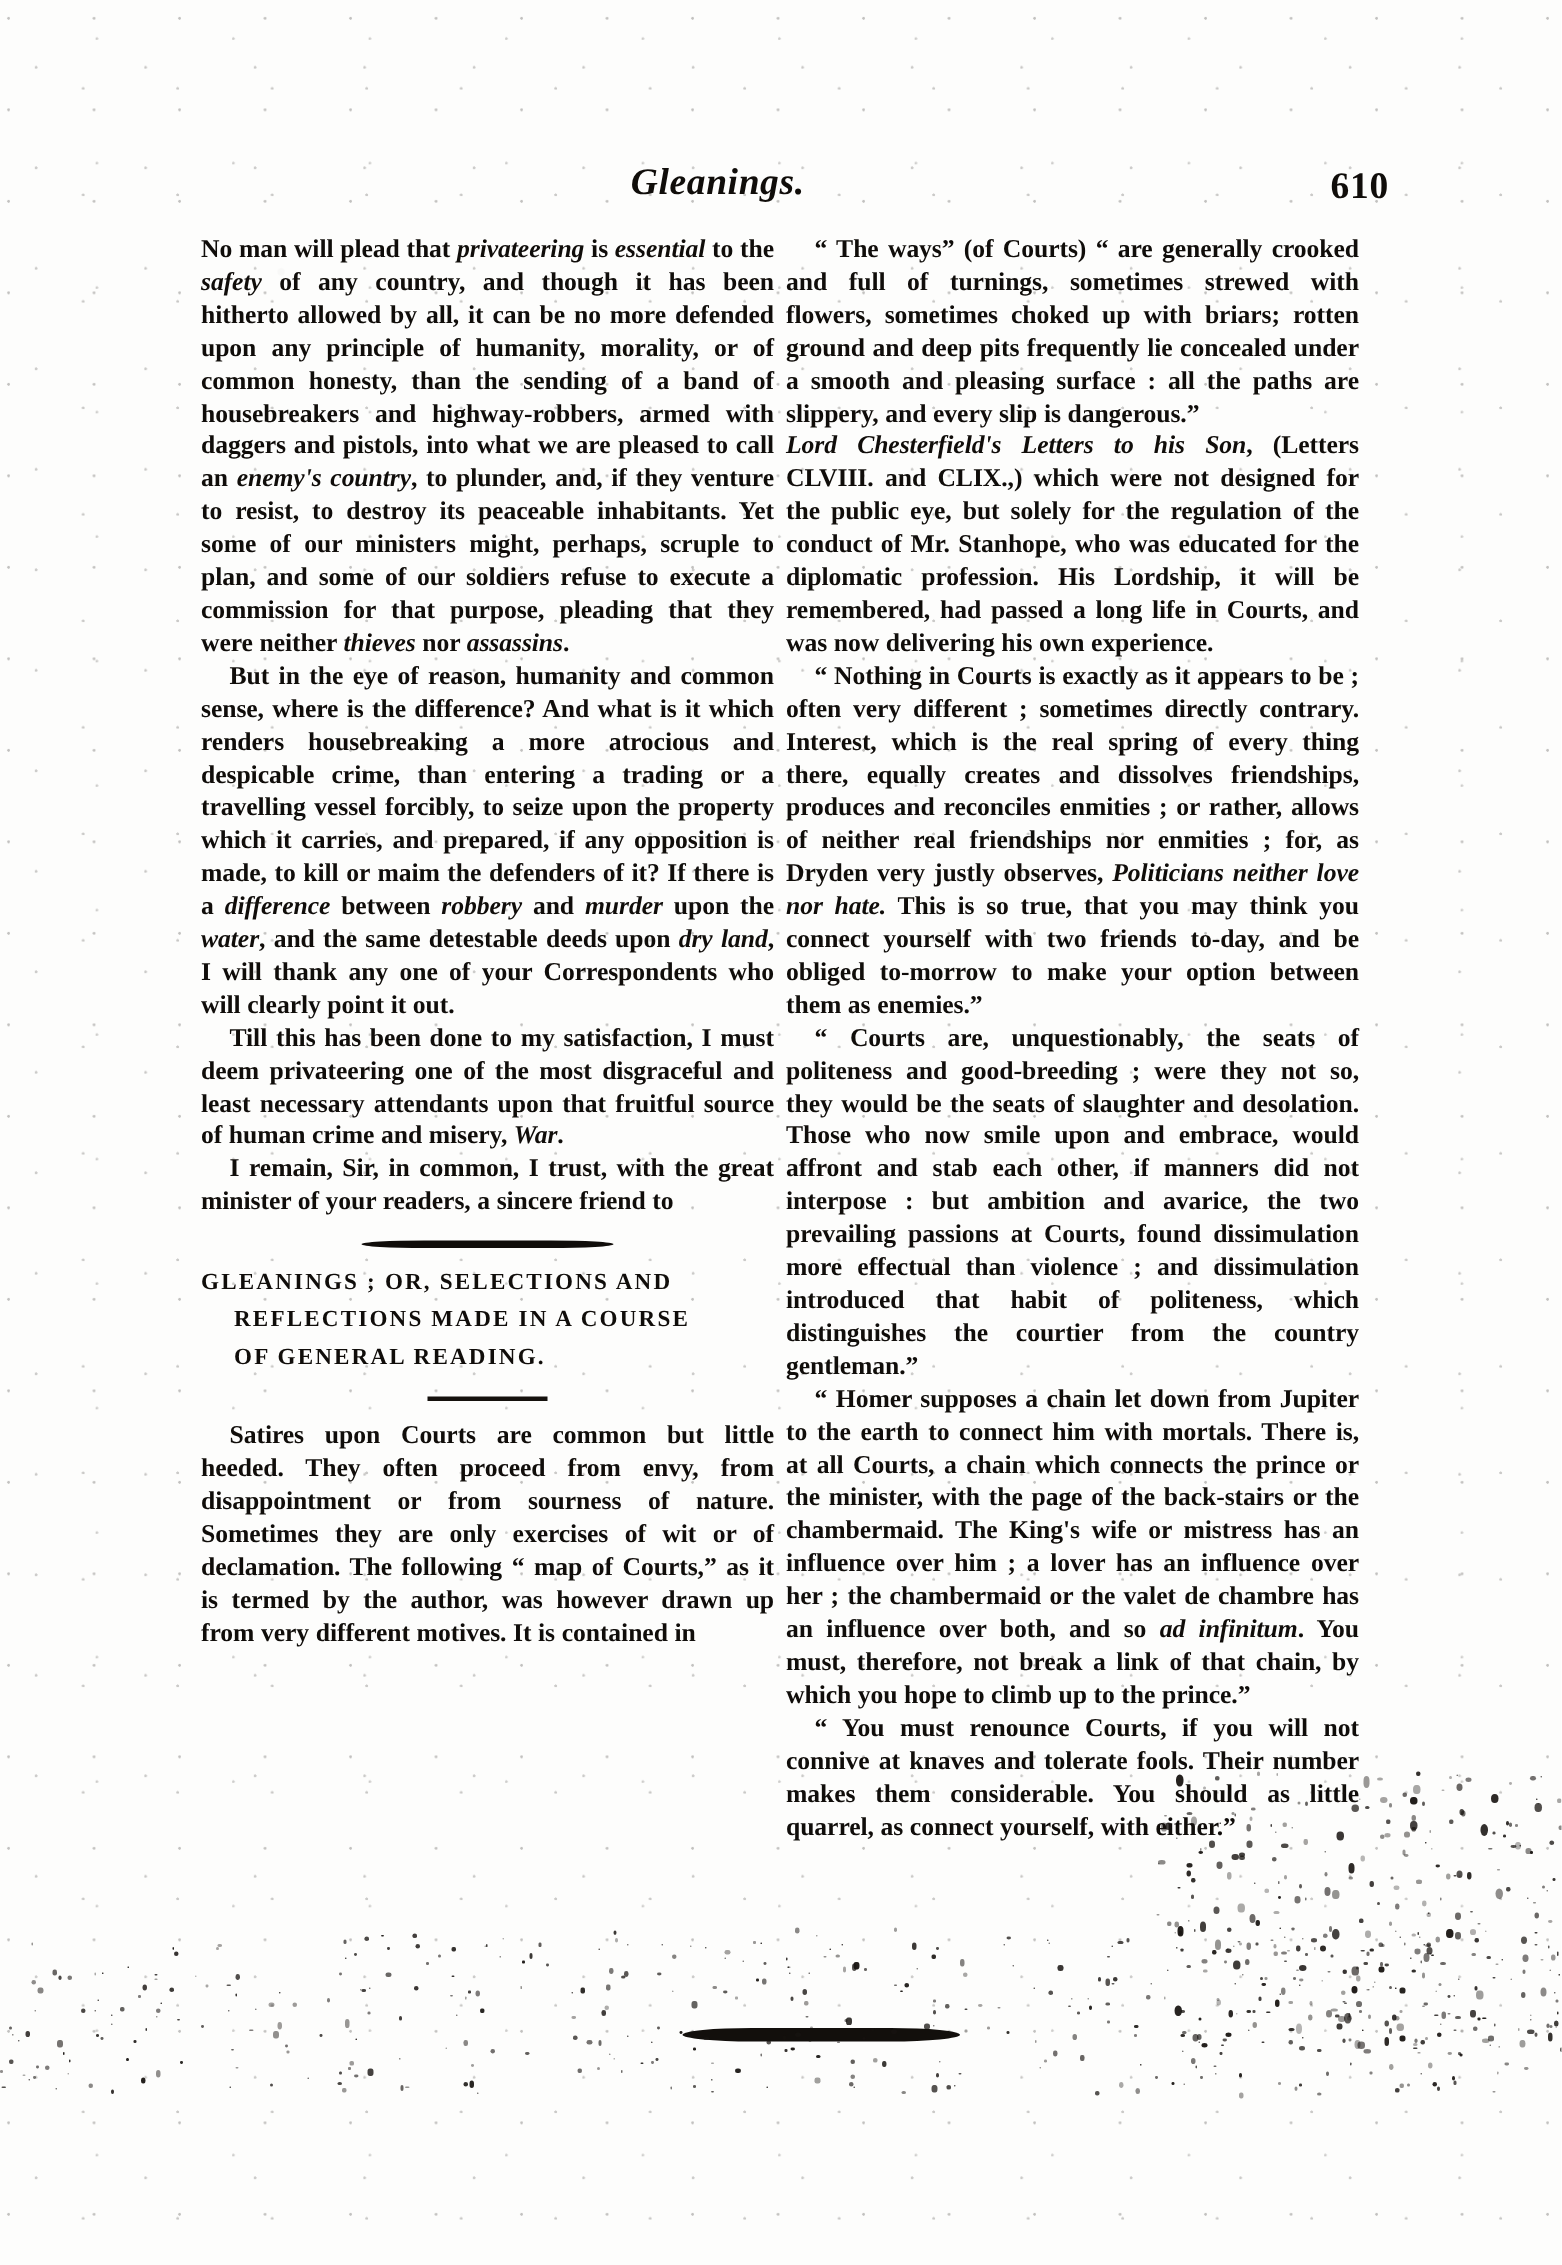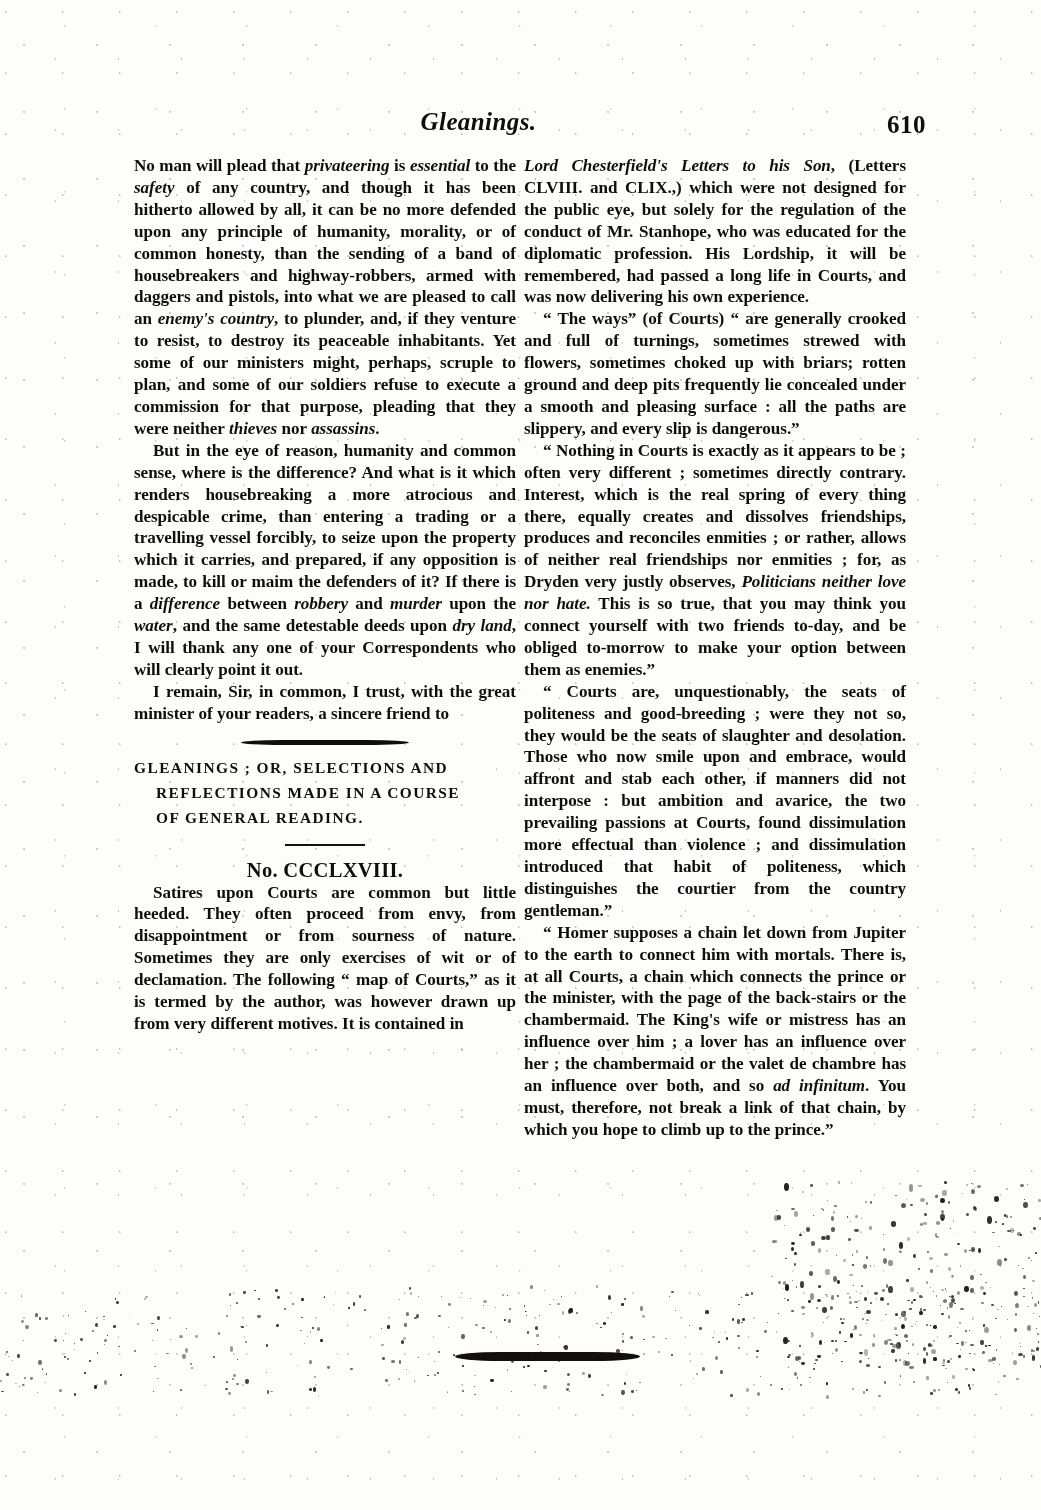--- a/index.html
+++ b/index.html
@@ -121,48 +121,49 @@
 
     <div class="runhead">
       <div class="title">Gleanings.</div>
       <div class="folio">610</div>
     </div>
 
     <div class="col col-left">
       <div id="left-paras">
           <p class="bt"><span>No man will plead that </span><i>privateering</i><span> is </span><i>essential</i><span> to the </span><i>safety</i><span> of any country, and though it has been hitherto allowed by all, it can be no more defended upon any principle of humanity, morality, or of common honesty, than the sending of a band of housebreakers and highway-robbers, armed with daggers and pistols, into what we are pleased to call an </span><i>enemy's country</i><span>, to plunder, and, if they venture to resist, to destroy its peaceable inhabitants. Yet some of our ministers might, perhaps, scruple to plan, and some of our soldiers refuse to execute a commission for that purpose, pleading that they were neither </span><i>thieves</i><span> nor </span><i>assassins</i><span>.</span></p>
           <p class="bt ind"><span>But in the eye of reason, humanity and common sense, where is the difference? And what is it which renders housebreaking a more atrocious and despicable crime, than entering a trading or a travelling vessel forcibly, to seize upon the property which it carries, and prepared, if any opposition is made, to kill or maim the defenders of it? If there is a </span><i>difference</i><span> between </span><i>robbery</i><span> and </span><i>murder</i><span> upon the </span><i>water</i><span>, and the same detestable deeds upon </span><i>dry land</i><span>, I will thank any one of your Correspondents who will clearly point it out.</span></p>
+          <p class="bt ind"><span>Till this has been done to my satisfaction, I must deem privateering one of the most disgraceful and least necessary attendants upon that fruitful source of human crime and misery, </span><i>War</i><span>.</span></p>
           <p class="bt ind"><span>I remain, Sir, in common, I trust, with the great minister of your readers, a sincere friend to</span></p>
         </div>
 
 
       <div class="rule-lens"></div>
 
       <p class="schead">
         <span>Gleanings ; or, Selections and</span>
         <span class="l2">Reflections made in a course</span>
         <span class="l3">of general reading.</span>
       </p>
 
       <div class="rule-thin"></div>
 
-      <p class="artno">No. CCCLXVIII.</p>
 
       <div id="left-after">
           <p class="bt ind"><span>Satires upon Courts are common but little heeded. They often proceed from envy, from disappointment or from sourness of nature. Sometimes they are only exercises of wit or of declamation. The following “ map of Courts,” as it is termed by the author, was however drawn up from very different motives. It is contained in</span></p>
         </div>
     </div>
 
     <div class="col col-right">
       <div id="right-paras">
+          <p class="bt ind"><span>“ The ways” (of Courts) “ are generally crooked and full of turnings, sometimes strewed with flowers, sometimes choked up with briars; rotten ground and deep pits frequently lie concealed under a smooth and pleasing surface : all the paths are slippery, and every slip is dangerous.”</span></p>
           <p class="bt"><i>Lord Chesterfield's Letters to his Son</i><span>, (Letters CLVIII. and CLIX.,) which were not designed for the public eye, but solely for the regulation of the conduct of Mr. Stanhope, who was educated for the diplomatic profession. His Lordship, it will be remembered, had passed a long life in Courts, and was now delivering his own experience.</span></p>
-          <p class="bt ind"><span>“ The ways” (of Courts) “ are generally crooked and full of turnings, sometimes strewed with flowers, sometimes choked up with briars; rotten ground and deep pits frequently lie concealed under a smooth and pleasing surface : all the paths are slippery, and every slip is dangerous.”</span></p>
           <p class="bt ind"><span>“ Nothing in Courts is exactly as it appears to be ; often very different ; sometimes directly contrary. Interest, which is the real spring of every thing there, equally creates and dissolves friendships, produces and reconciles enmities ; or rather, allows of neither real friendships nor enmities ; for, as Dryden very justly observes, </span><i>Politicians neither love nor hate.</i><span> This is so true, that you may think you connect yourself with two friends to-day, and be obliged to-morrow to make your option between them as enemies.”</span></p>
           <p class="bt ind"><span>“ Courts are, unquestionably, the seats of politeness and good-breeding ; were they not so, they would be the seats of slaughter and desolation. Those who now smile upon and embrace, would affront and stab each other, if manners did not interpose : but ambition and avarice, the two prevailing passions at Courts, found dissimulation more effectual than violence ; and dissimulation introduced that habit of politeness, which distinguishes the courtier from the country gentleman.”</span></p>
           <p class="bt ind"><span>“ Homer supposes a chain let down from Jupiter to the earth to connect him with mortals. There is, at all Courts, a chain which connects the prince or the minister, with the page of the back-stairs or the chambermaid. The King's wife or mistress has an influence over him ; a lover has an influence over her ; the chambermaid or the valet de chambre has an influence over both, and so </span><i>ad infinitum</i><span>. You must, therefore, not break a link of that chain, by which you hope to climb up to the prince.”</span></p>
+          <p class="bt ind"><span>“ You must renounce Courts, if you will not connive at knaves and tolerate fools. Their number makes them considerable. You should as little quarrel, as connect yourself, with either.”</span></p>
         </div>
     </div>
 
     <div class="grain"></div>
     <div class="smudge-bottom"></div>
     <div class="fade-bottom" id="dirt">
         <div class="speck" style="left: 38.1px; top: 74.8px; width: 3.5px; height: 4.8px; opacity: 0.59;"></div>
         <div class="speck" style="left: 808.6px; top: 91.6px; width: 2.7px; height: 1.9px; opacity: 0.65;"></div>
         <div class="speck" style="left: 254.2px; top: 4.9px; width: 2.1px; height: 1.5px; opacity: 0.92;"></div>
         <div class="speck" style="left: 549px; top: 19.1px; width: 1.5px; height: 1.3px; opacity: 0.47;"></div>

